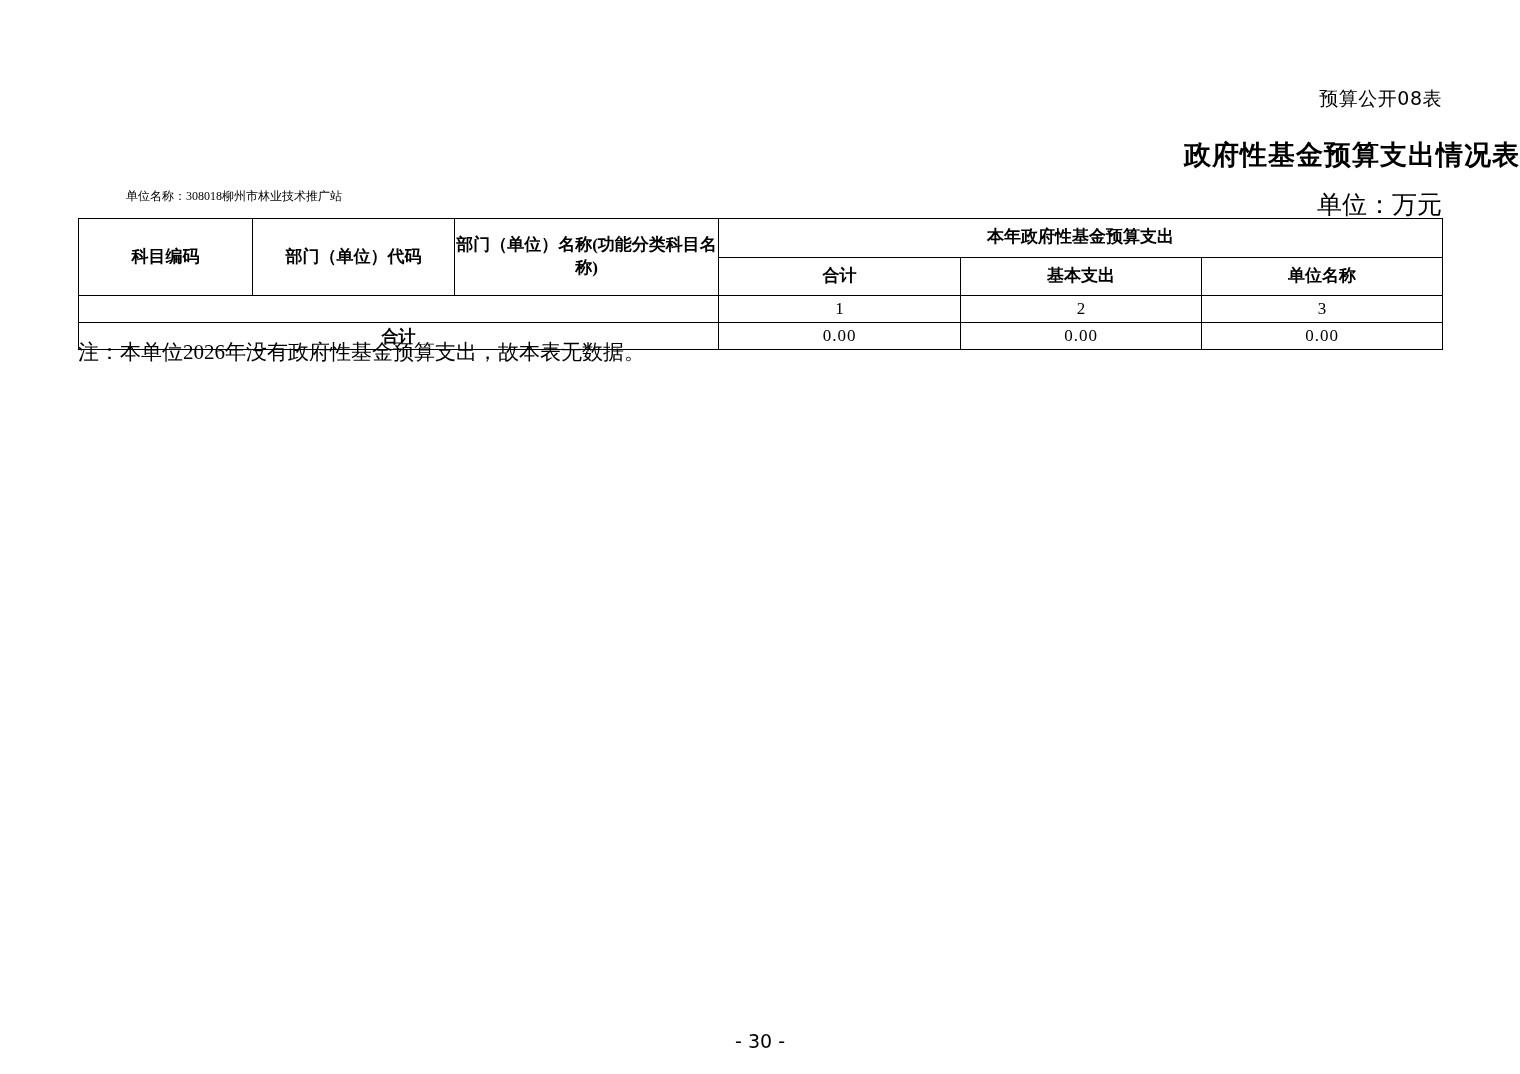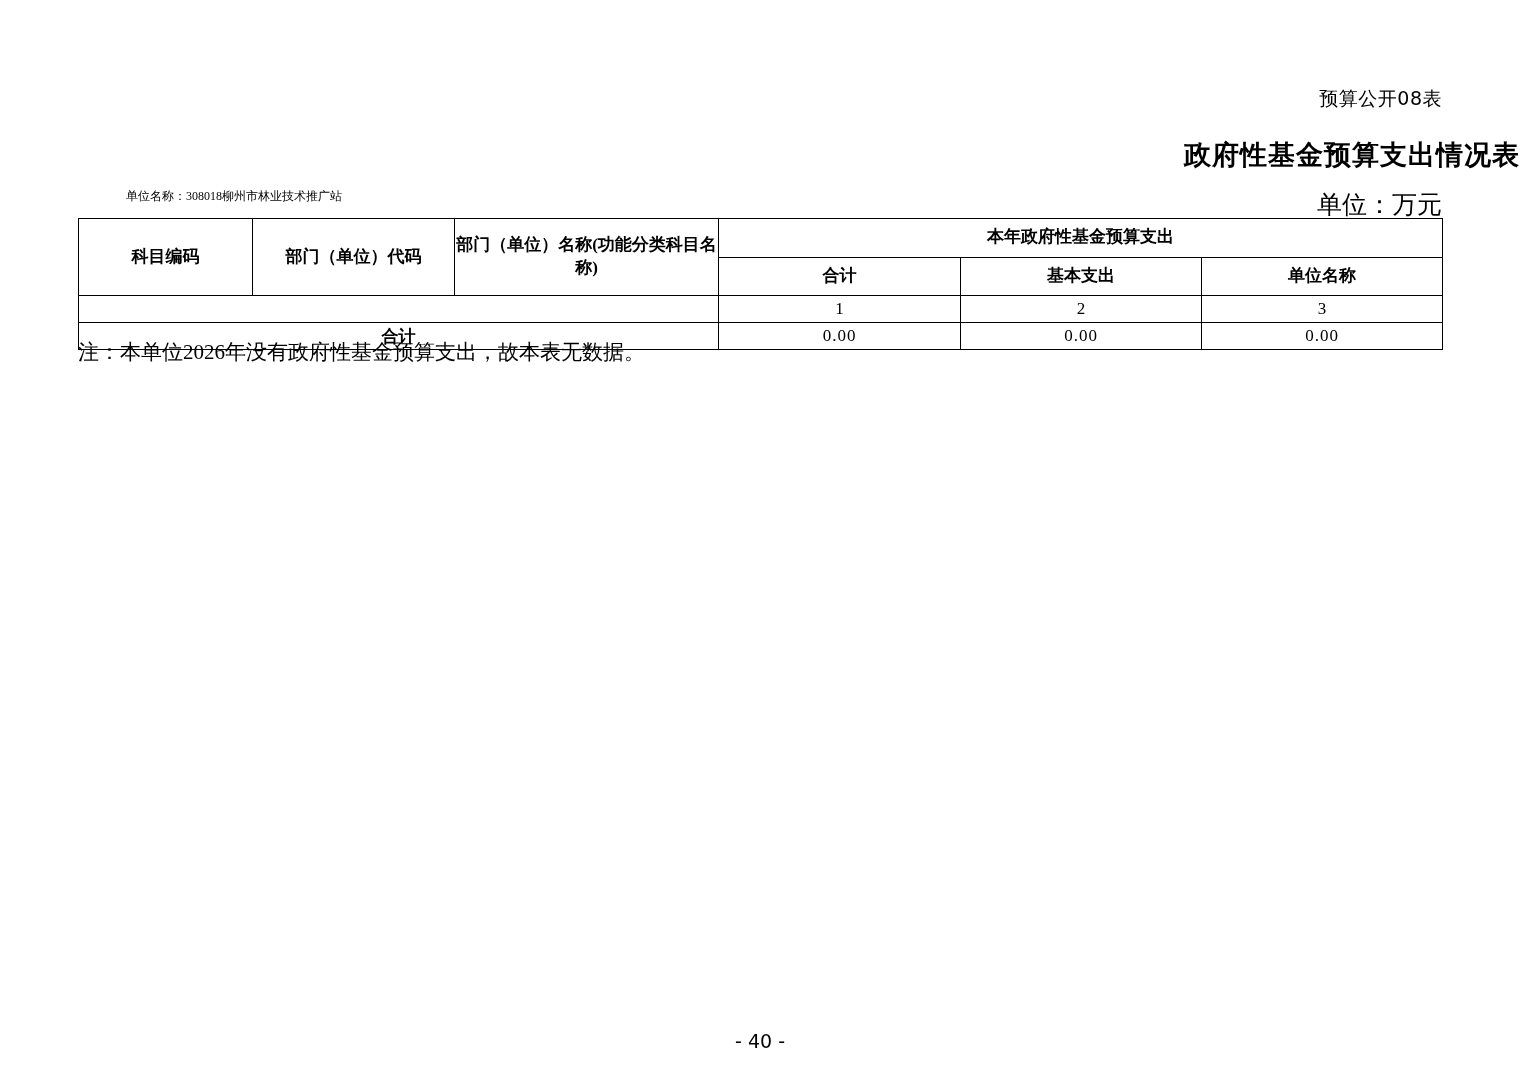--- a/index.html
+++ b/index.html
@@ -167,15 +167,15 @@
         <td class="total-label" colspan="3">合计</td>
         <td class="value">0.00</td>
         <td class="value">0.00</td>
         <td class="value">0.00</td>
       </tr>
     </tbody>
   </table>
 
   <div class="note">注：本单位2026年没有政府性基金预算支出，故本表无数据。</div>
 
-  <div class="page-number">- 40 -</div>
+  <div class="page-number">- 30 -</div>
 
 </div>
 
 </body></html>

